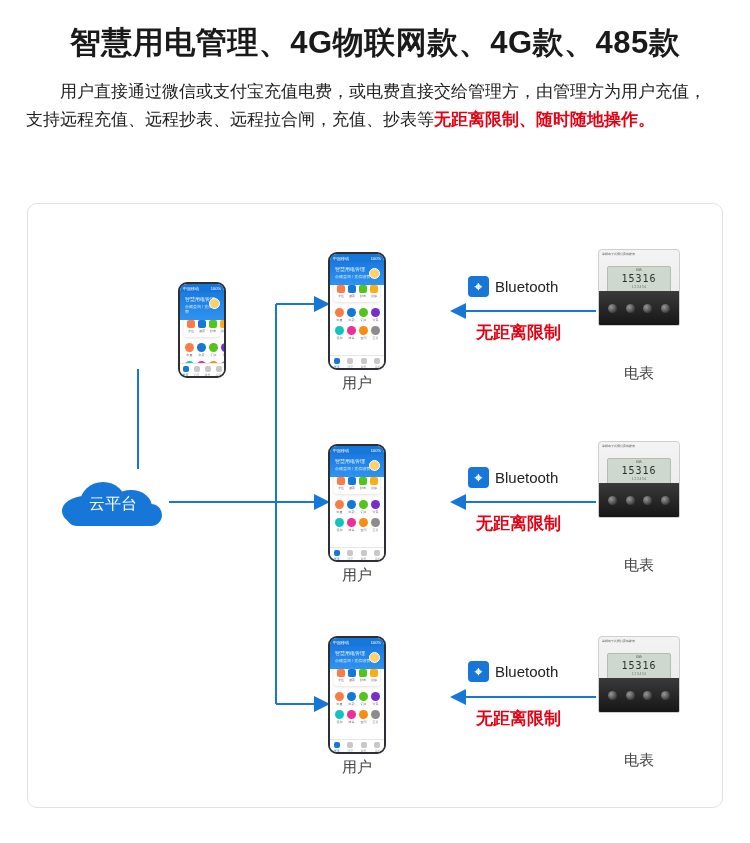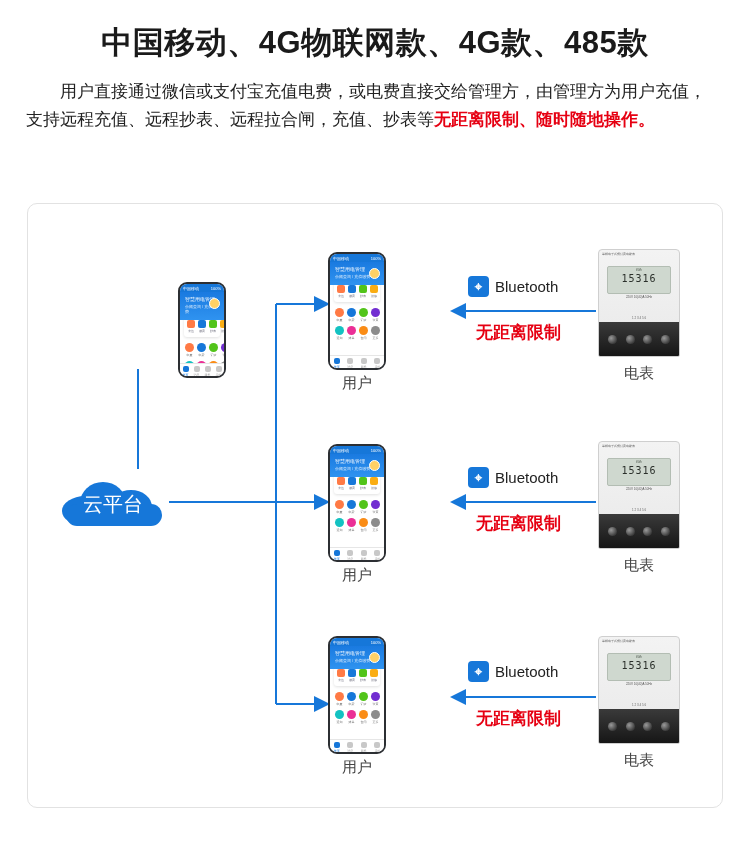--- a/index.html
+++ b/index.html
@@ -163,35 +163,35 @@
     text-align: center;
     width: 80px;
   }
 
   
   .cloud {
     position: absolute;
     left: 30px; top: 272px;
     width: 110px; height: 52px;
     color: #fff;
-    font-size: 20px;
+    font-size: 16px;
     display:flex; align-items:center; justify-content:center;
   }
   .cloud .c-body {
     position:absolute; inset:0;
   }
   .cloud .c-body span {
     position:absolute; background:#1677d9; border-radius:50%;
   }
   .cloud .c-text { position: relative; z-index:2; padding-top: 4px;}
 
   
   .meter {
     position: absolute;
-    width: 82px; height: 108px;
+    width: 82px; height: 77px;
     background: linear-gradient(180deg,#f3f3f3 0%, #e9e9e9 100%);
     border: 1px solid #cfcfcf;
     border-radius: 4px 4px 2px 2px;
     overflow:hidden;
   }
   .meter .m-top {
     height: 16px; font-size:3px; color:#555; padding: 2px 3px 0 3px;
     display:flex; justify-content:space-between;
   }
   .meter .lcd {
@@ -242,21 +242,21 @@
   .nolimit {
     position:absolute;
     color:#e60012;
     font-size: 17px;
     font-weight: bold;
   }
 </style>
 </head>
 <body>
 
-<div class="headline">中国移动、4G物联网款、4G款、485款</div>
+<div class="headline">智慧用电管理、4G物联网款、4G款、485款</div>
 
 <div class="intro">
   <span class="plain">用户直接通过微信或支付宝充值电费，或电费直接交给管理方，由管理方为用户充值，支持远程充值、远程抄表、远程拉合闸，充值、抄表等</span><span class="hi">无距离限制、随时随地操作。</span>
 </div>
 
 <div class="diagram">
   <div class="stage">
 
     <svg class="wires" viewBox="0 0 696 605">
       <defs>

